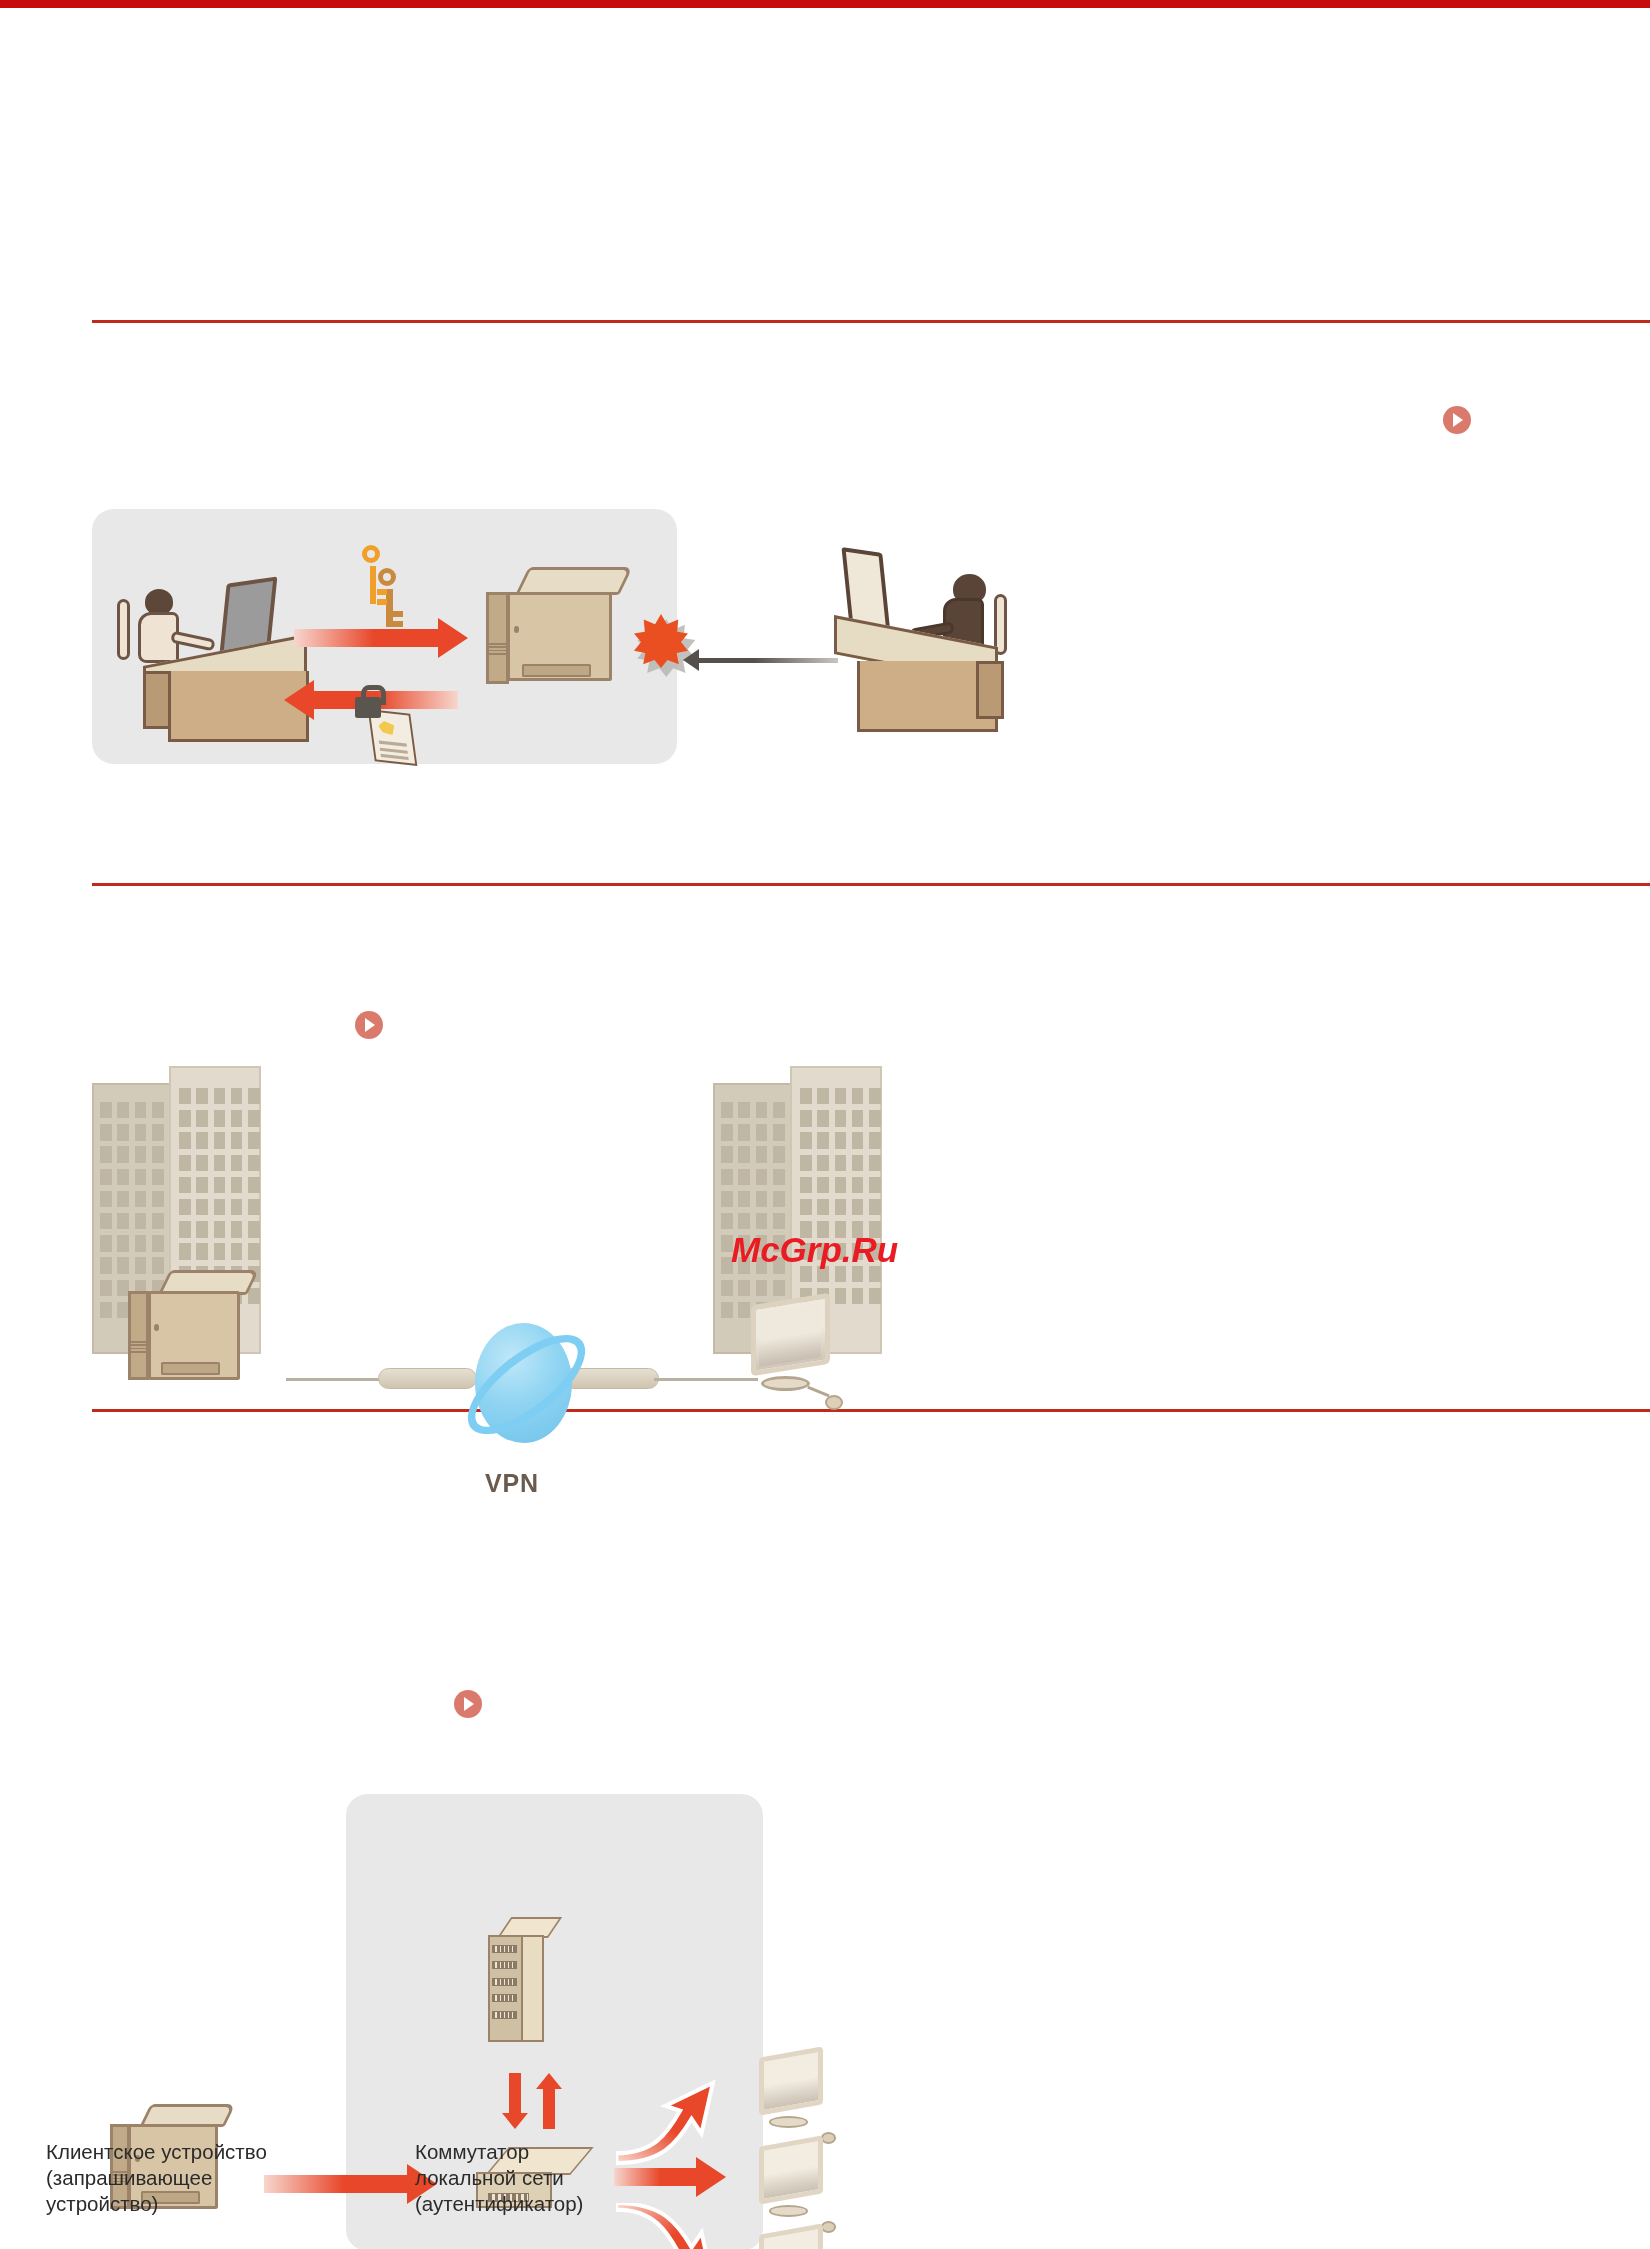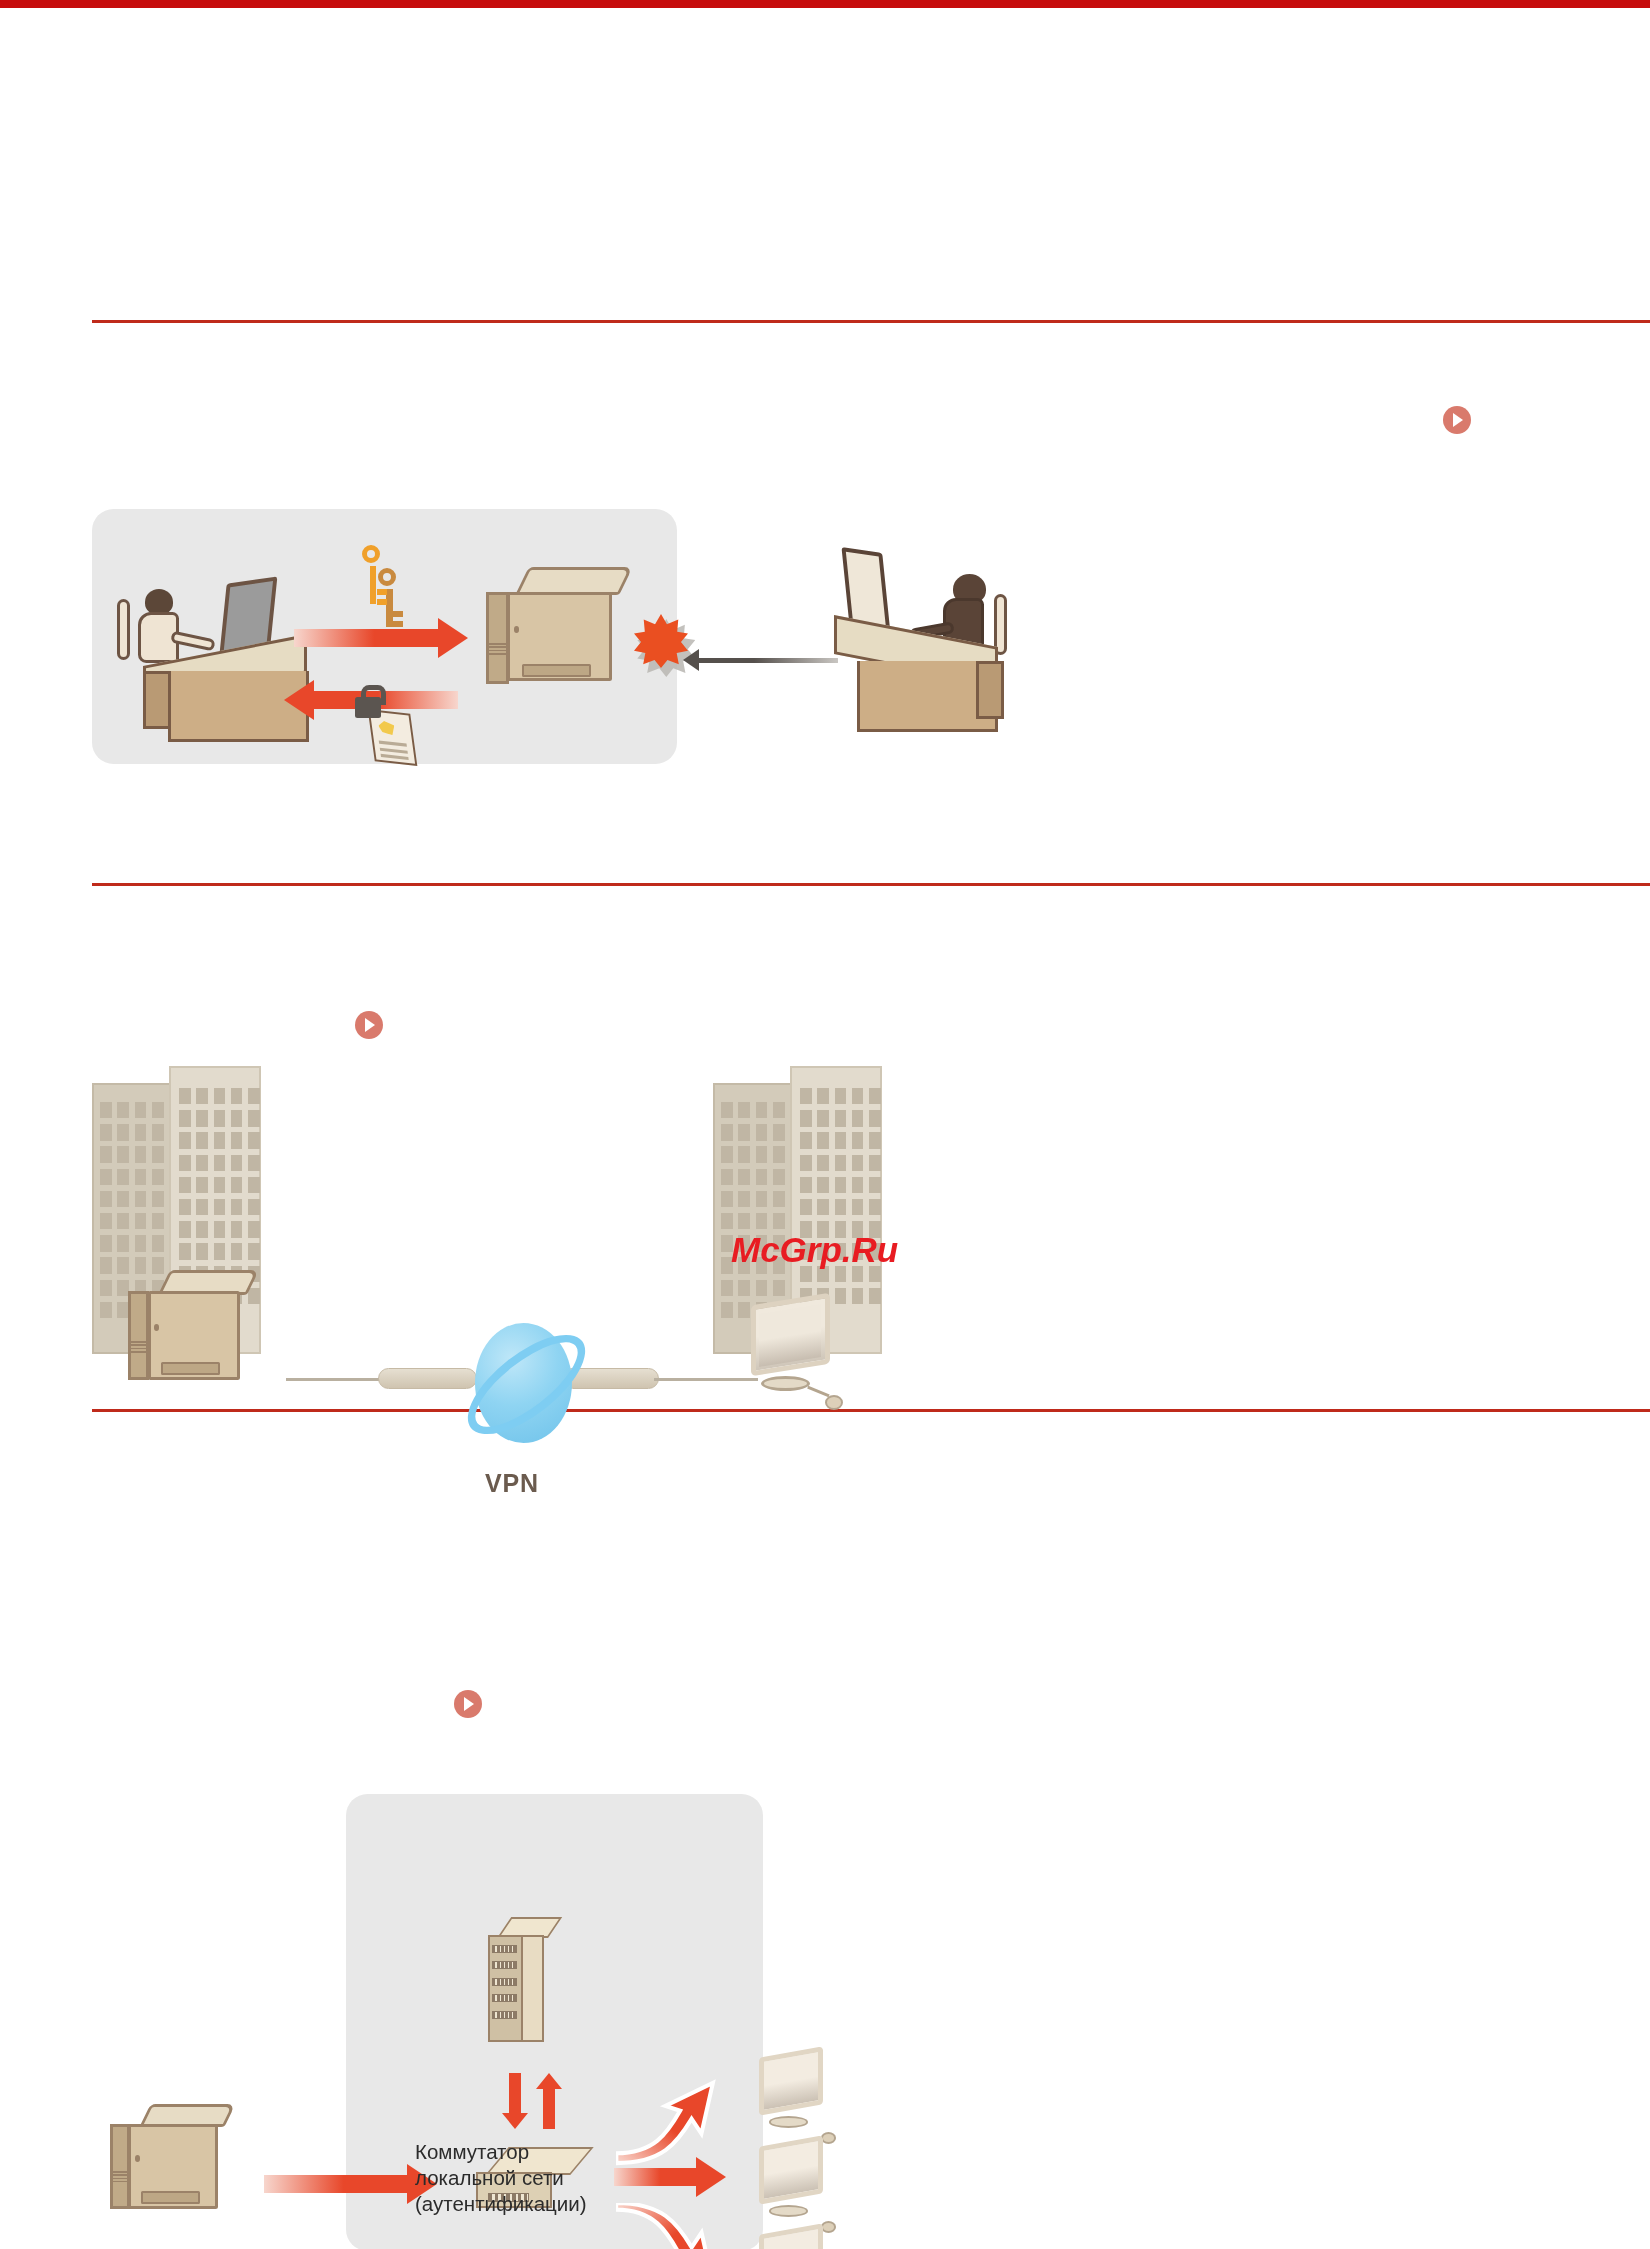--- a/index.html
+++ b/index.html
@@ -867,18 +867,21 @@
     <div class="scr" style="left:5px; top:6.6px;"></div>
     <div class="base" style="left:15px; top:71px;"></div>
     <div class="ms" style="left:67px; top:87px;"></div>
   </div>
 
   <div class="small-mon" style="left:664px; top:463px; width:107px; height:123px;">
     <div class="scr" style="left:5px; top:6.6px;"></div>
 
   </div>
 
+  <div class="ru-label" style="left:-44px; top:380px; width:271px; top:380px;">Клиентское устройство
+(запрашивающее
+устройство)</div>
 
   <div class="ru-label" style="left:325px; top:380px; width:271px;">Коммутатор
 локальной сети
-(аутентификации)</div>
+(аутентификатор)</div>
 </div>
 
 
 </body></html>

